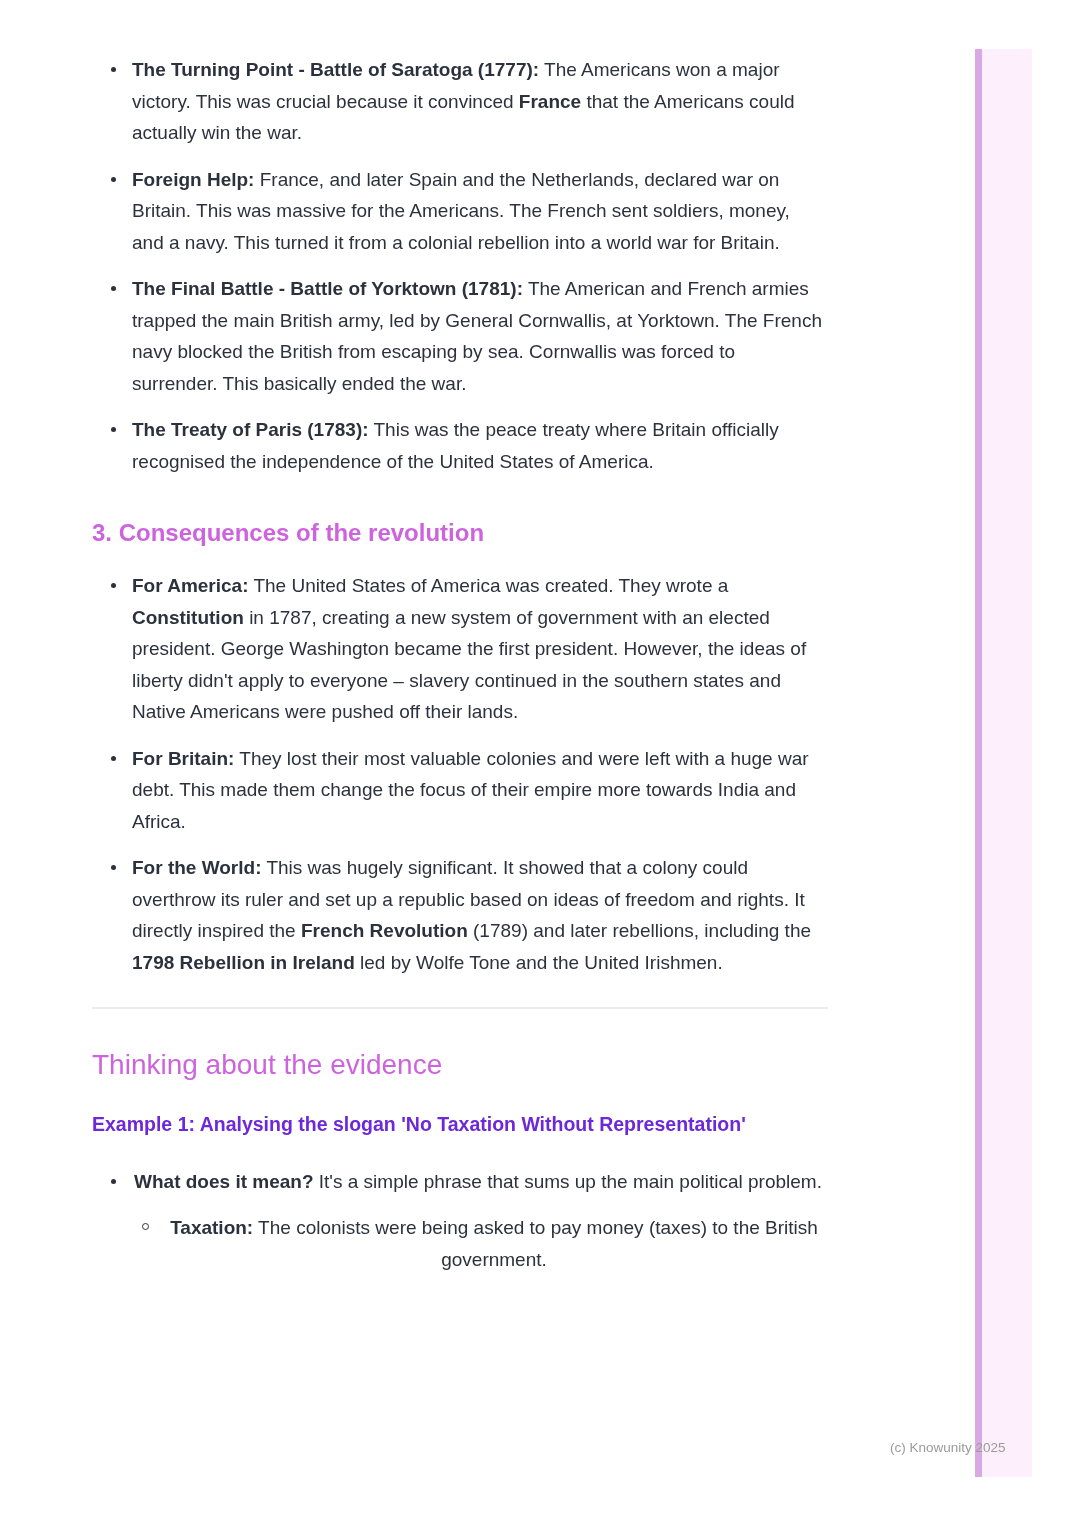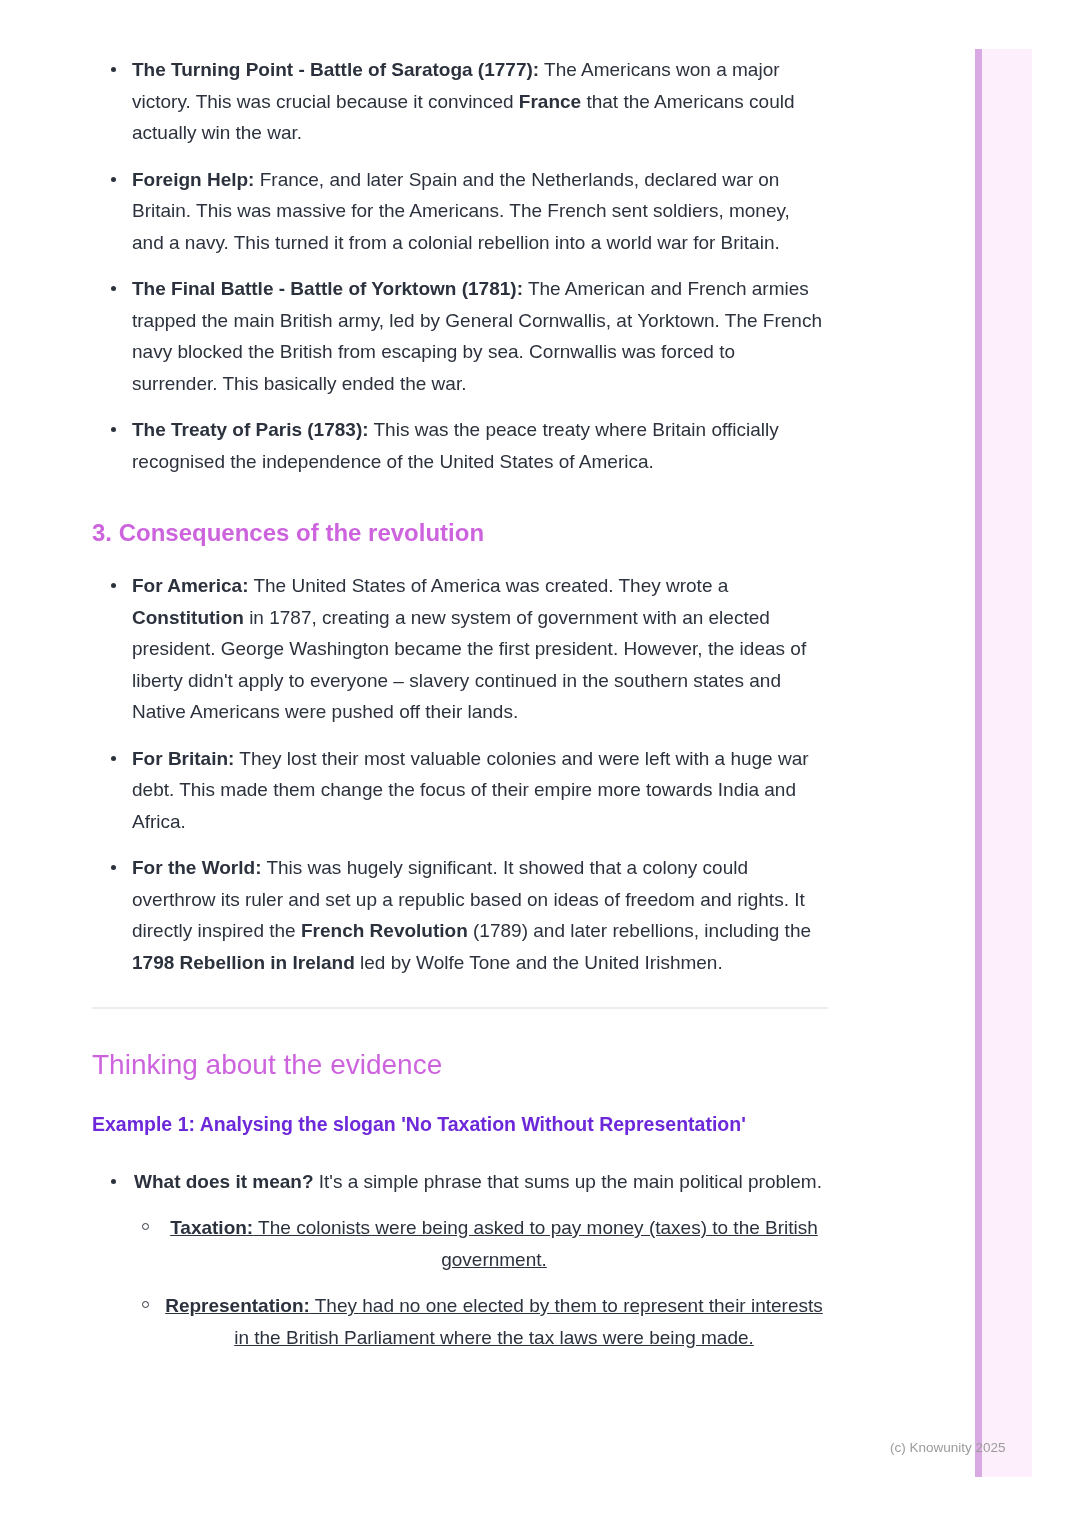--- a/index.html
+++ b/index.html
@@ -53,21 +53,20 @@
     top: 13px;
     width: 5px;
     height: 5px;
     border-radius: 50%;
     background: #2c323d;
   }
   ul.sub-list {
     list-style: none;
     margin: 3px 0 0 0;
     padding: 0;
-    text-decoration: underline;
   }
   ul.sub-list > li {
     position: relative;
     padding-left: 32px;
     margin: 15px 0 0 0;
   }
   ul.sub-list > li::before {
     content: "";
     position: absolute;
     left: 10px;
@@ -142,19 +141,18 @@
 
   <hr class="divider">
 
   <h1 class="main-heading accent" style="color: rgb(205, 100, 222);">Thinking about the evidence</h1>
 
   <p class="example-heading">Example 1: Analysing the slogan 'No Taxation Without Representation'</p>
 
   <ul class="bullets evidence-list">
       <li><span class="b">What does it mean?</span><span> It's a simple phrase that sums up the main political problem.</span><ul class="sub-list">
           <li><span class="b">Taxation:</span><span> The colonists were being asked to pay money (taxes) to the British government.</span></li>
-          <li><span class="b">Representation:</span><span> They had no one elected by them to represent their interests in the British Parliament where the tax laws were being made.</span></li>
         </ul></li>
     </ul>
 
 </div>
 
 <div class="footer-copyright">(c) Knowunity 2025</div>
 
 </body></html>

